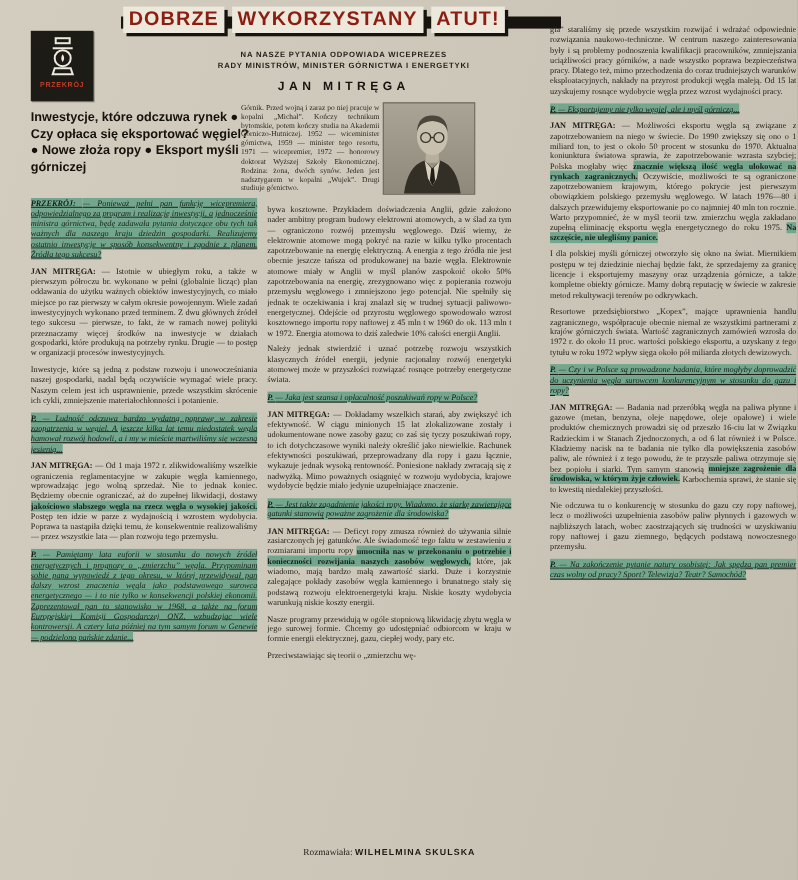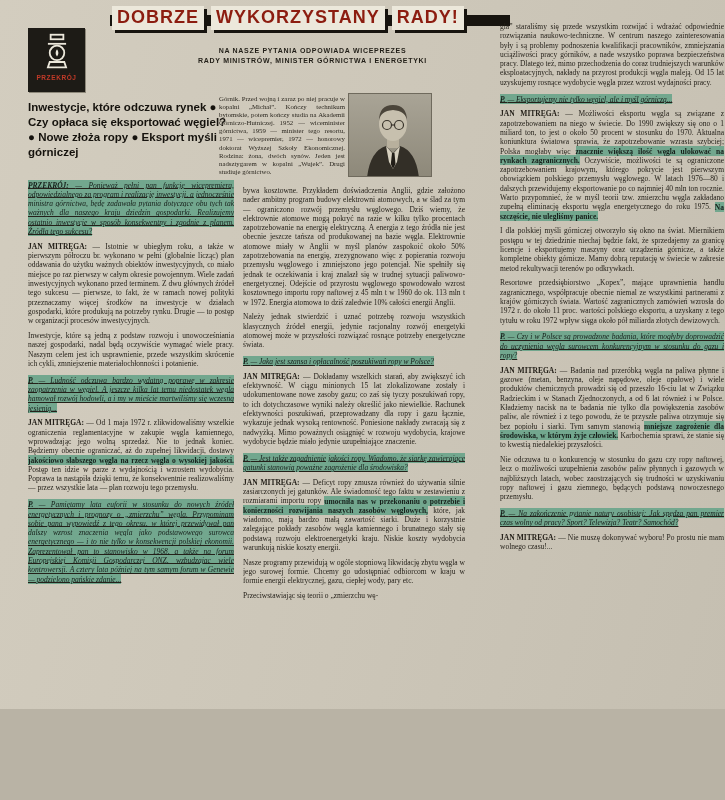--- a/index.html
+++ b/index.html
@@ -1,17 +1,17 @@
 <!DOCTYPE html>
 <html><head>
 <meta charset="utf-8">
 <style>
   html,body{margin:0;padding:0;}
   body{width:725px;height:800px;overflow:hidden;background:#b9b3a5;}
-  .page{position:relative;width:725px;height:709px;overflow:hidden;
+  .page{position:relative;width:725px;height:800px;overflow:hidden;
         background:linear-gradient(105deg,#d3cdbf 0%,#ccc6b8 55%,#c5bfb1 100%);
         font-family:"Liberation Serif",serif;color:#27231c;}
   
   .title-bar{position:absolute;left:110px;top:15px;width:400px;height:11px;background:#17140f;}
   .title-row{position:absolute;left:112px;top:6px;display:flex;gap:7px;z-index:2;}
   .title-word{background:#ece8db;color:#8c1d10;font-family:"Liberation Sans",sans-serif;
               font-weight:bold;font-size:18px;letter-spacing:1px;padding:1px 5px 2px;
               box-shadow:3px 3px 0 #17140f;white-space:nowrap;}
   .subtitle{position:absolute;left:115px;top:46px;width:395px;text-align:center;
             font-family:"Liberation Sans",sans-serif;font-weight:bold;font-size:7px;
@@ -51,27 +51,28 @@
 </style>
 </head>
 <body>
 
 <div class="page">
 
   <div class="title-bar"></div>
   <div class="title-row">
       <span class="title-word">DOBRZE</span>
       <span class="title-word">WYKORZYSTANY</span>
-      <span class="title-word">RADY!</span>
+      <span class="title-word">ATUT!</span>
     </div>
 
   <div class="subtitle">
     <div>NA NASZE PYTANIA ODPOWIADA WICEPREZES</div>
     <div>RADY MINISTRÓW, MINISTER GÓRNICTWA I ENERGETYKI</div>
   </div>
+  <div class="interviewee">JAN MITRĘGA</div>
 
   <div class="logo">
     <svg viewBox="0 0 36 44" width="34" height="40">
       <g stroke="#ece8db" stroke-width="2" fill="none">
         <rect x="11" y="3" width="14" height="5"></rect>
         <path d="M8 13 h20"></path>
         <circle cx="18" cy="23" r="8"></circle>
         <path d="M10 33 h16 l2 6 h-20 z"></path>
       </g>
       <path d="M18 19 q3 4 0 8 q-3 -4 0 -8" fill="#ece8db"></path>
@@ -124,21 +125,20 @@
   <div id="col-right" class="col">
       <p class="block kind-answer"><span class="seg s-plain">gla” staraliśmy się przede wszystkim rozwijać i wdrażać odpowiednie rozwiązania naukowo-techniczne. W centrum naszego zainteresowania były i są problemy podnoszenia kwalifikacji pracowników, zmniejszania uciążliwości pracy górników, a nade wszystko poprawa bezpieczeństwa pracy. Dlatego też, mimo przechodzenia do coraz trudniejszych warunków eksploatacyjnych, nakłady na przyrost produkcji węgla maleją. Od 15 lat uzyskujemy rosnące wydobycie węgla przez wzrost wydajności pracy.</span></p>
       <p class="block kind-question"><span class="seg s-bold">P. </span><span class="seg s-plain">— Eksportujemy nie tylko węgiel, ale i myśl górniczą...</span></p>
       <p class="block kind-answer"><span class="seg s-bold">JAN MITRĘGA: </span><span class="seg s-plain">— Możliwości eksportu węgla są związane z zapotrzebowaniem na niego w świecie. Do 1990 zwiększy się ono o 1 miliard ton, to jest o około 50 procent w stosunku do 1970. Aktualna koniunktura światowa sprawia, że zapotrzebowanie wzrasta szybciej; Polska mogłaby więc </span><span class="seg s-hl">znacznie większą ilość węgla ulokować na rynkach zagranicznych.</span><span class="seg s-plain"> Oczywiście, możliwości te są ograniczone zapotrzebowaniem krajowym, którego pokrycie jest pierwszym obowiązkiem polskiego przemysłu węglowego. W latach 1976—80 i dalszych przewidujemy eksportowanie po co najmniej 40 mln ton rocznie. Warto przypomnieć, że w myśl teorii tzw. zmierzchu węgla zakładano zupełną eliminację eksportu węgla energetycznego do roku 1975. </span><span class="seg s-hl">Na szczęście, nie ulegliśmy panice.</span></p>
       <p class="block kind-answer"><span class="seg s-plain">I dla polskiej myśli górniczej otworzyło się okno na świat. Miernikiem postępu w tej dziedzinie niechaj będzie fakt, że sprzedajemy za granicę licencje i eksportujemy maszyny oraz urządzenia górnicze, a także kompletne obiekty górnicze. Mamy dobrą reputację w świecie w zakresie metod rekultywacji terenów po odkrywkach.</span></p>
       <p class="block kind-answer"><span class="seg s-plain">Resortowe przedsiębiorstwo „Kopex”, mające uprawnienia handlu zagranicznego, współpracuje obecnie niemal ze wszystkimi partnerami z krajów górniczych świata. Wartość zagranicznych zamówień wzrosła do 1972 r. do około 11 proc. wartości polskiego eksportu, a uzyskany z tego tytułu w roku 1972 wpływ sięga około pół miliarda złotych dewizowych.</span></p>
       <p class="block kind-question"><span class="seg s-bold">P. </span><span class="seg s-plain">— Czy i w Polsce są prowadzone badania, które mogłyby doprowadzić do uczynienia węgla surowcem konkurencyjnym w stosunku do gazu i ropy?</span></p>
       <p class="block kind-answer"><span class="seg s-bold">JAN MITRĘGA: </span><span class="seg s-plain">— Badania nad przeróbką węgla na paliwa płynne i gazowe (metan, benzyna, oleje napędowe, oleje opałowe) i wiele produktów chemicznych prowadzi się od przeszło 16-ciu lat w Związku Radzieckim i w Stanach Zjednoczonych, a od 6 lat również i w Polsce. Kładziemy nacisk na te badania nie tylko dla powiększenia zasobów paliw, ale również i z tego powodu, że te przyszłe paliwa otrzymuje się bez popiołu i siarki. Tym samym stanowią </span><span class="seg s-hl">mniejsze zagrożenie dla środowiska, w którym żyje człowiek.</span><span class="seg s-plain"> Karbochemia sprawi, że stanie się to kwestią niedalekiej przyszłości.</span></p>
       <p class="block kind-answer"><span class="seg s-plain">Nie odczuwa tu o konkurencję w stosunku do gazu czy ropy naftowej, lecz o możliwości uzupełnienia zasobów paliw płynnych i gazowych w najbliższych latach, wobec zaostrzających się trudności w uzyskiwaniu ropy naftowej i gazu ziemnego, będących podstawą nowoczesnego przemysłu.</span></p>
       <p class="block kind-question"><span class="seg s-bold">P. </span><span class="seg s-plain">— Na zakończenie pytanie natury osobistej: Jak spędza pan premier czas wolny od pracy? Sport? Telewizja? Teatr? Samochód?</span></p>
-      <p class="block kind-answer"><span class="seg s-bold">JAN MITRĘGA: </span><span class="seg s-plain">— Nie muszę dokonywać wyboru! Po prostu nie mam wolnego czasu!...</span></p>
     </div>
 
   <div class="byline">
     <span>Rozmawiała: </span>
     <span class="byline-name">WILHELMINA SKULSKA</span>
   </div>
 
 </div>
 
 </body></html>

